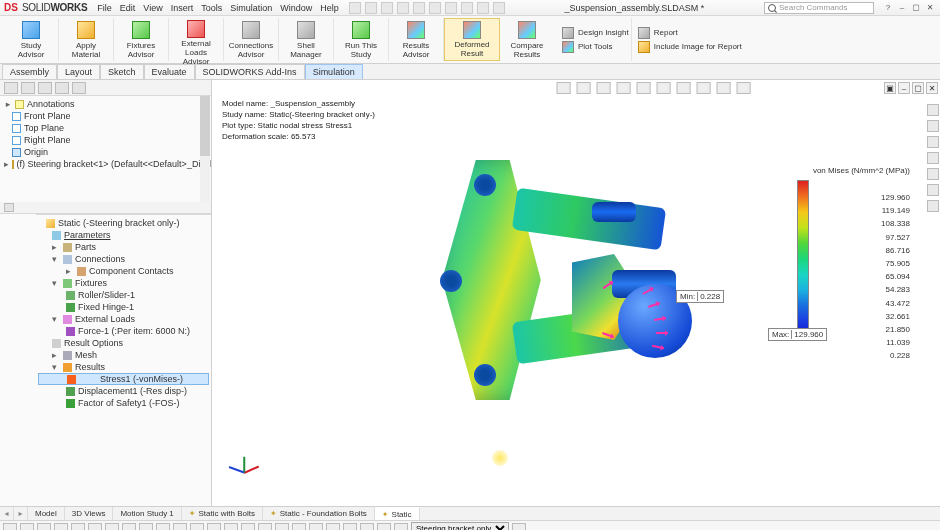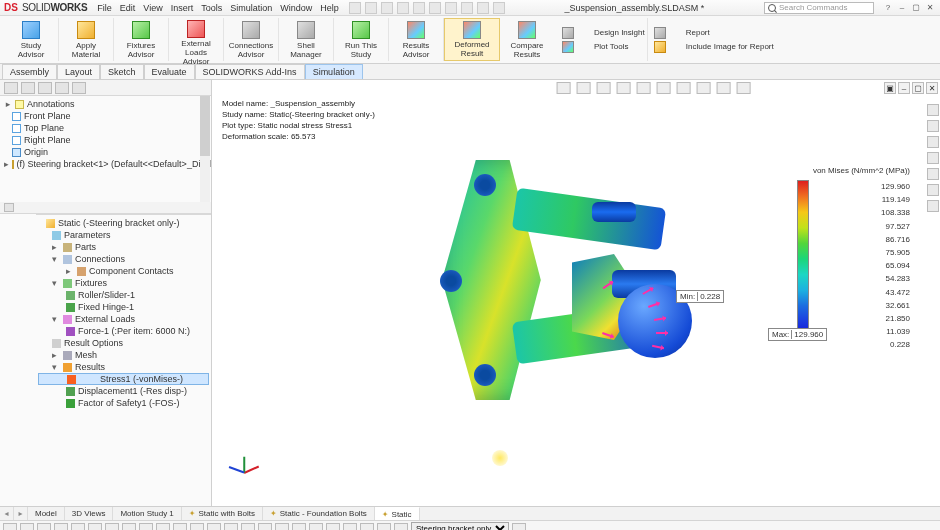--- a/index.html
+++ b/index.html
@@ -22,21 +22,21 @@
 .winbtns i { width: 12px; height: 12px; display: inline-flex; align-items: center; justify-content: center; font-style: normal; font-size: 8px; color: #555; cursor: pointer; }
 
 
 .ribbon { height: 48px; background: #f8f8f8; border-bottom: 1px solid #d0d0d0; display: flex; padding: 2px 4px; gap: 2px; }
 .rbtn { display: flex; flex-direction: column; align-items: center; justify-content: flex-start; padding: 2px 4px; min-width: 34px; cursor: pointer; text-align: center; border-right: 1px solid #e4e4e4; }
 .rbtn:last-child { border-right: none; }
 .rbtn .ric { width: 20px; height: 20px; margin-bottom: 1px; display:flex; align-items:center; justify-content:center; }
 .rbtn span { font-size: 8px; line-height: 9px; color: #333; max-width: 46px; }
 .rbtn.hot { background: #fff3cc; border: 1px solid #e6c96b; }
 .rgrp-right { display: flex; flex-direction: column; justify-content: center; gap: 2px; padding-left: 6px; }
-.rgrp-right div { display: flex; align-items: center; gap: 20px; font-size: 8px; }
+.rgrp-right div { display: flex; align-items: center; gap: 4px; font-size: 8px; }
 .ric-cube { width: 18px; height: 18px; background: linear-gradient(135deg,#9cd0ff,#4aa3e8); border:1px solid #2a7ec6; }
 .ric-gold { width: 18px; height: 18px; background: linear-gradient(135deg,#ffe69a,#f0b030); border:1px solid #c88a10; }
 .ric-green { width: 18px; height: 18px; background: linear-gradient(135deg,#b7f0a6,#58c84a); border:1px solid #2f9025; }
 .ric-gray { width: 18px; height: 18px; background: linear-gradient(135deg,#e0e0e0,#aaa); border:1px solid #888; }
 .ric-rain  { width: 18px; height: 18px; background: linear-gradient(135deg,#f86,#6cf 60%,#6f6); border:1px solid #888; }
 .ric-red  { width: 18px; height: 18px; background: linear-gradient(135deg,#ffb4b4,#e55); border:1px solid #b22; }
 
 
 .tabstrip { height: 16px; background: #f2f2f2; display: flex; gap: 0; border-bottom: 1px solid #d0d0d0; padding-left: 2px; }
 .tabstrip .tab { padding: 2px 7px; font-size: 9px; border: 1px solid #cfcfcf; border-bottom: none; background: #f6f6f6; cursor: pointer; }
@@ -83,21 +83,21 @@
 .vp-toolbar { position: absolute; top: 2px; left: 50%; transform: translateX(-10%); display: flex; gap: 6px; }
 .vp-toolbar i { width: 14px; height: 12px; background: #eee; border: 1px solid #bbb; display: inline-block; cursor:pointer; }
 .vp-winbtns { position: absolute; top: 2px; right: 2px; display: flex; gap: 2px; }
 .vp-winbtns i { width: 12px; height: 12px; background: #f2f2f2; border:1px solid #bbb; display:inline-flex; align-items:center; justify-content:center; font-size:8px; font-style:normal; cursor:pointer; }
 .vp-right-rail { position: absolute; right: 0; top: 24px; width: 14px; display: flex; flex-direction: column; gap: 4px; align-items: center; }
 .vp-right-rail i { width: 12px; height: 12px; background: #eaeaea; border: 1px solid #bbb; display: inline-block; }
 
 .plot-info { position: absolute; top: 18px; left: 10px; font-size: 8px; line-height: 11px; color: #222; }
 
 .legend { position: absolute; top: 86px; right: 30px; font-size: 8px; text-align: right; }
-.legend .ltitle { margin-bottom: 5px; white-space: nowrap; }
+.legend .ltitle { margin-bottom: 16px; white-space: nowrap; }
 .legend .lbar { width: 12px; height: 158px; background: linear-gradient(to bottom, #de1f1f 0%, #f07020 10%, #f5c818 20%, #c1e21a 30%, #52d63b 40%, #1bd67a 50%, #1bd6c4 60%, #1bb1e0 70%, #1b6de0 80%, #1b3ce0 90%, #1414d6 100%); position: absolute; left: -16px; top: 14px; border:1px solid #888; }
 .legend .lvals { display: flex; flex-direction: column; gap: 0; }
 .legend .lvals span { height: 13.2px; line-height: 13.2px; }
 
 .part { position: absolute; left: 230px; top: 80px; width: 260px; height: 260px; }
 .part .plate { position: absolute; left: 0; top: 0; width: 130px; height: 240px; background: linear-gradient(110deg, #0fb9b2 0%, #5ad86a 30%, #d8e22a 50%, #54d464 70%, #0f9ad0 100%); clip-path: polygon(26% 0, 52% 0, 76% 50%, 52% 100%, 26% 100%, 0 50%); box-shadow: inset 0 0 20px rgba(0,0,0,0.25); }
 .part .bore { position: absolute; width: 22px; height: 22px; border-radius: 50%; background: radial-gradient(circle, #0a4aa0 30%, #1555b5 60%, #2a70d0 100%); }
 .part .bore.b1 { left: 32px; top: 14px; } .part .bore.b2 { left: 32px; top: 204px; } .part .bore.b3 { left: -2px; top: 110px; }
 .part .arm1 { position: absolute; left: 72px; top: 38px; width: 150px; height: 42px; background: linear-gradient(90deg, #1bc6a8, #2fc962 40%, #1454d6); border-radius: 6px; transform: rotate(8deg); }
 .part .arm2 { position: absolute; left: 72px; top: 152px; width: 150px; height: 42px; background: linear-gradient(90deg, #1bc6a8, #4bd84b 40%, #1454d6); border-radius: 6px; transform: rotate(-8deg); }
@@ -305,21 +305,21 @@
     </div>
     <div class="panel-tabs" style="height:12px">
       <i style="width:10px;height:9px"></i>
     </div>
     <div class="simtree">
       <div class="srow">
           <span class="sic study"></span>
           <span>Static (-Steering bracket only-)</span>
         </div>
       <div id="stree">
-          <div class="srow" style="padding-left: 14px;">
+          <div class="srow" style="padding-left: 14px; text-decoration: underline;">
             <span class="sic param"></span>
             <span>Parameters</span>
           </div>
           <div class="srow" style="padding-left: 14px;">
             <span style="width: 8px; color: rgb(102, 102, 102);">▸</span>
             <span class="sic parts"></span>
             <span>Parts</span>
           </div>
           <div class="srow" style="padding-left: 14px;">
             <span style="width: 8px; color: rgb(102, 102, 102);">▾</span>

